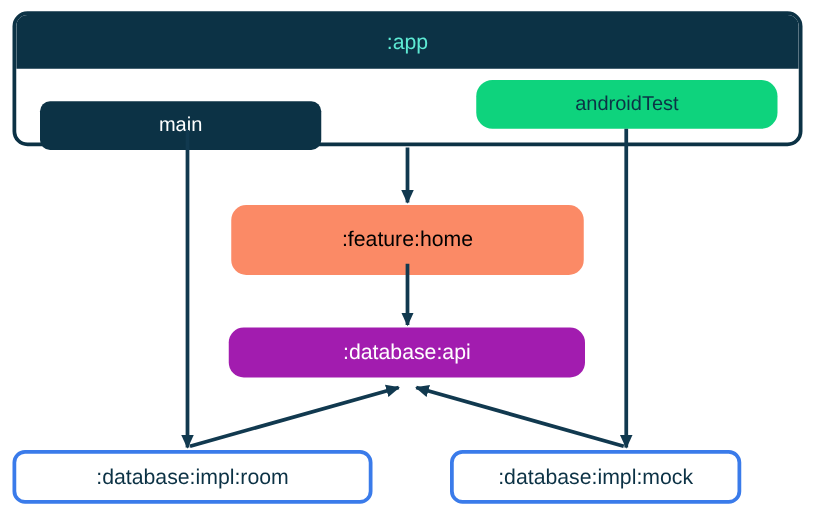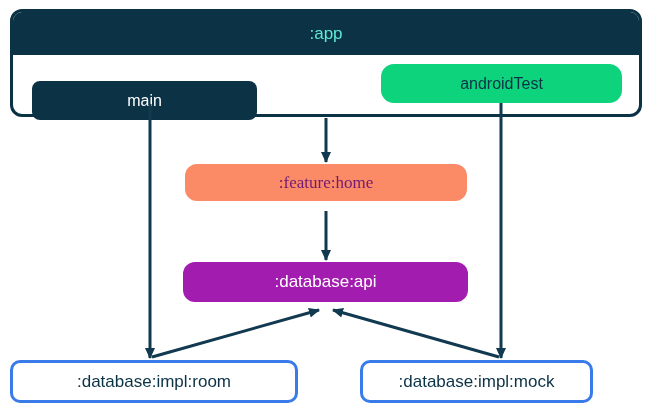--- a/index.html
+++ b/index.html
@@ -60,25 +60,24 @@
   .module {
     position: absolute;
     box-sizing: border-box;
     display: flex;
     align-items: center;
     justify-content: center;
     font-size: 17px;
     z-index: 1;
   }
   .module-feature-home {
-    left: 185px; top: 164px; width: 282px; height: 37px;
+    left: 185px; top: 164px; width: 282px; height: 56px;
     background: #fb8a66;
-    color: #701a75;
+    color: #000000;
     border-radius: 12px;
-    font-family: Liberation Serif, serif;
   }
   .module-database-api {
     left: 183px; top: 262px; width: 285px; height: 40px;
     background: #a21caf;
     color: #ffffff;
     border-radius: 12px;
   }
   .module-impl {
     height: 43px;
     background: #ffffff;

